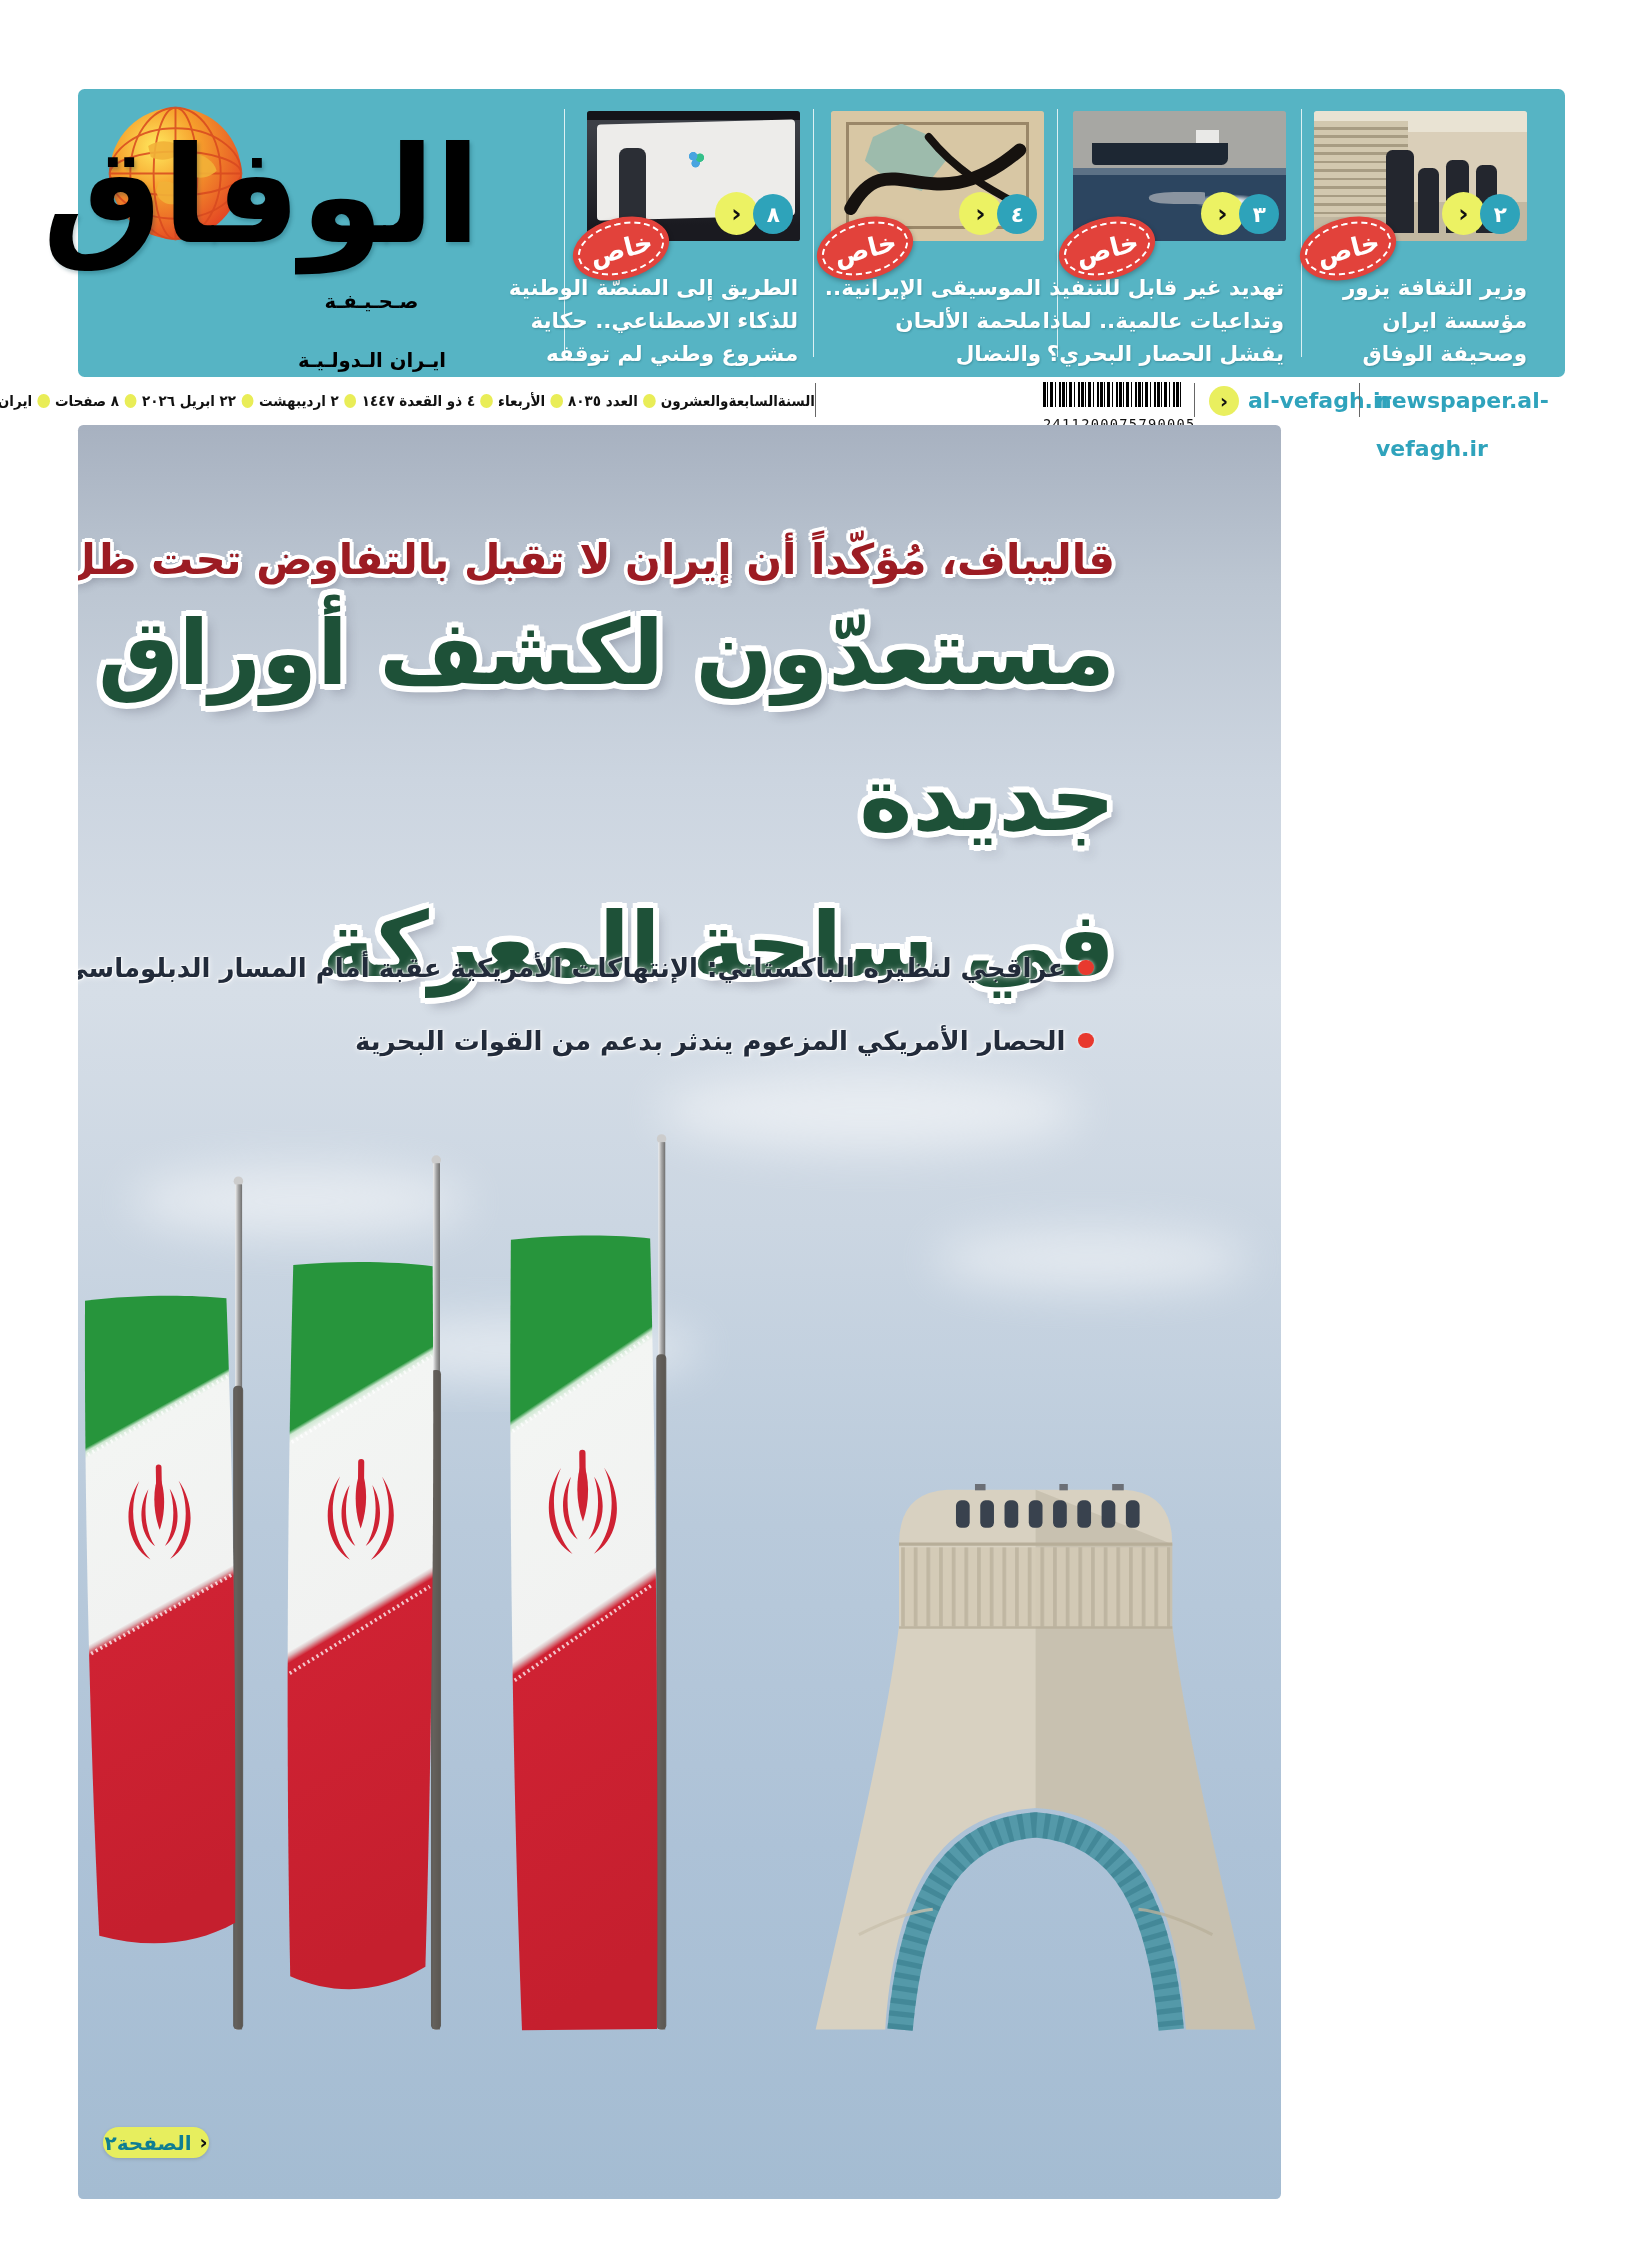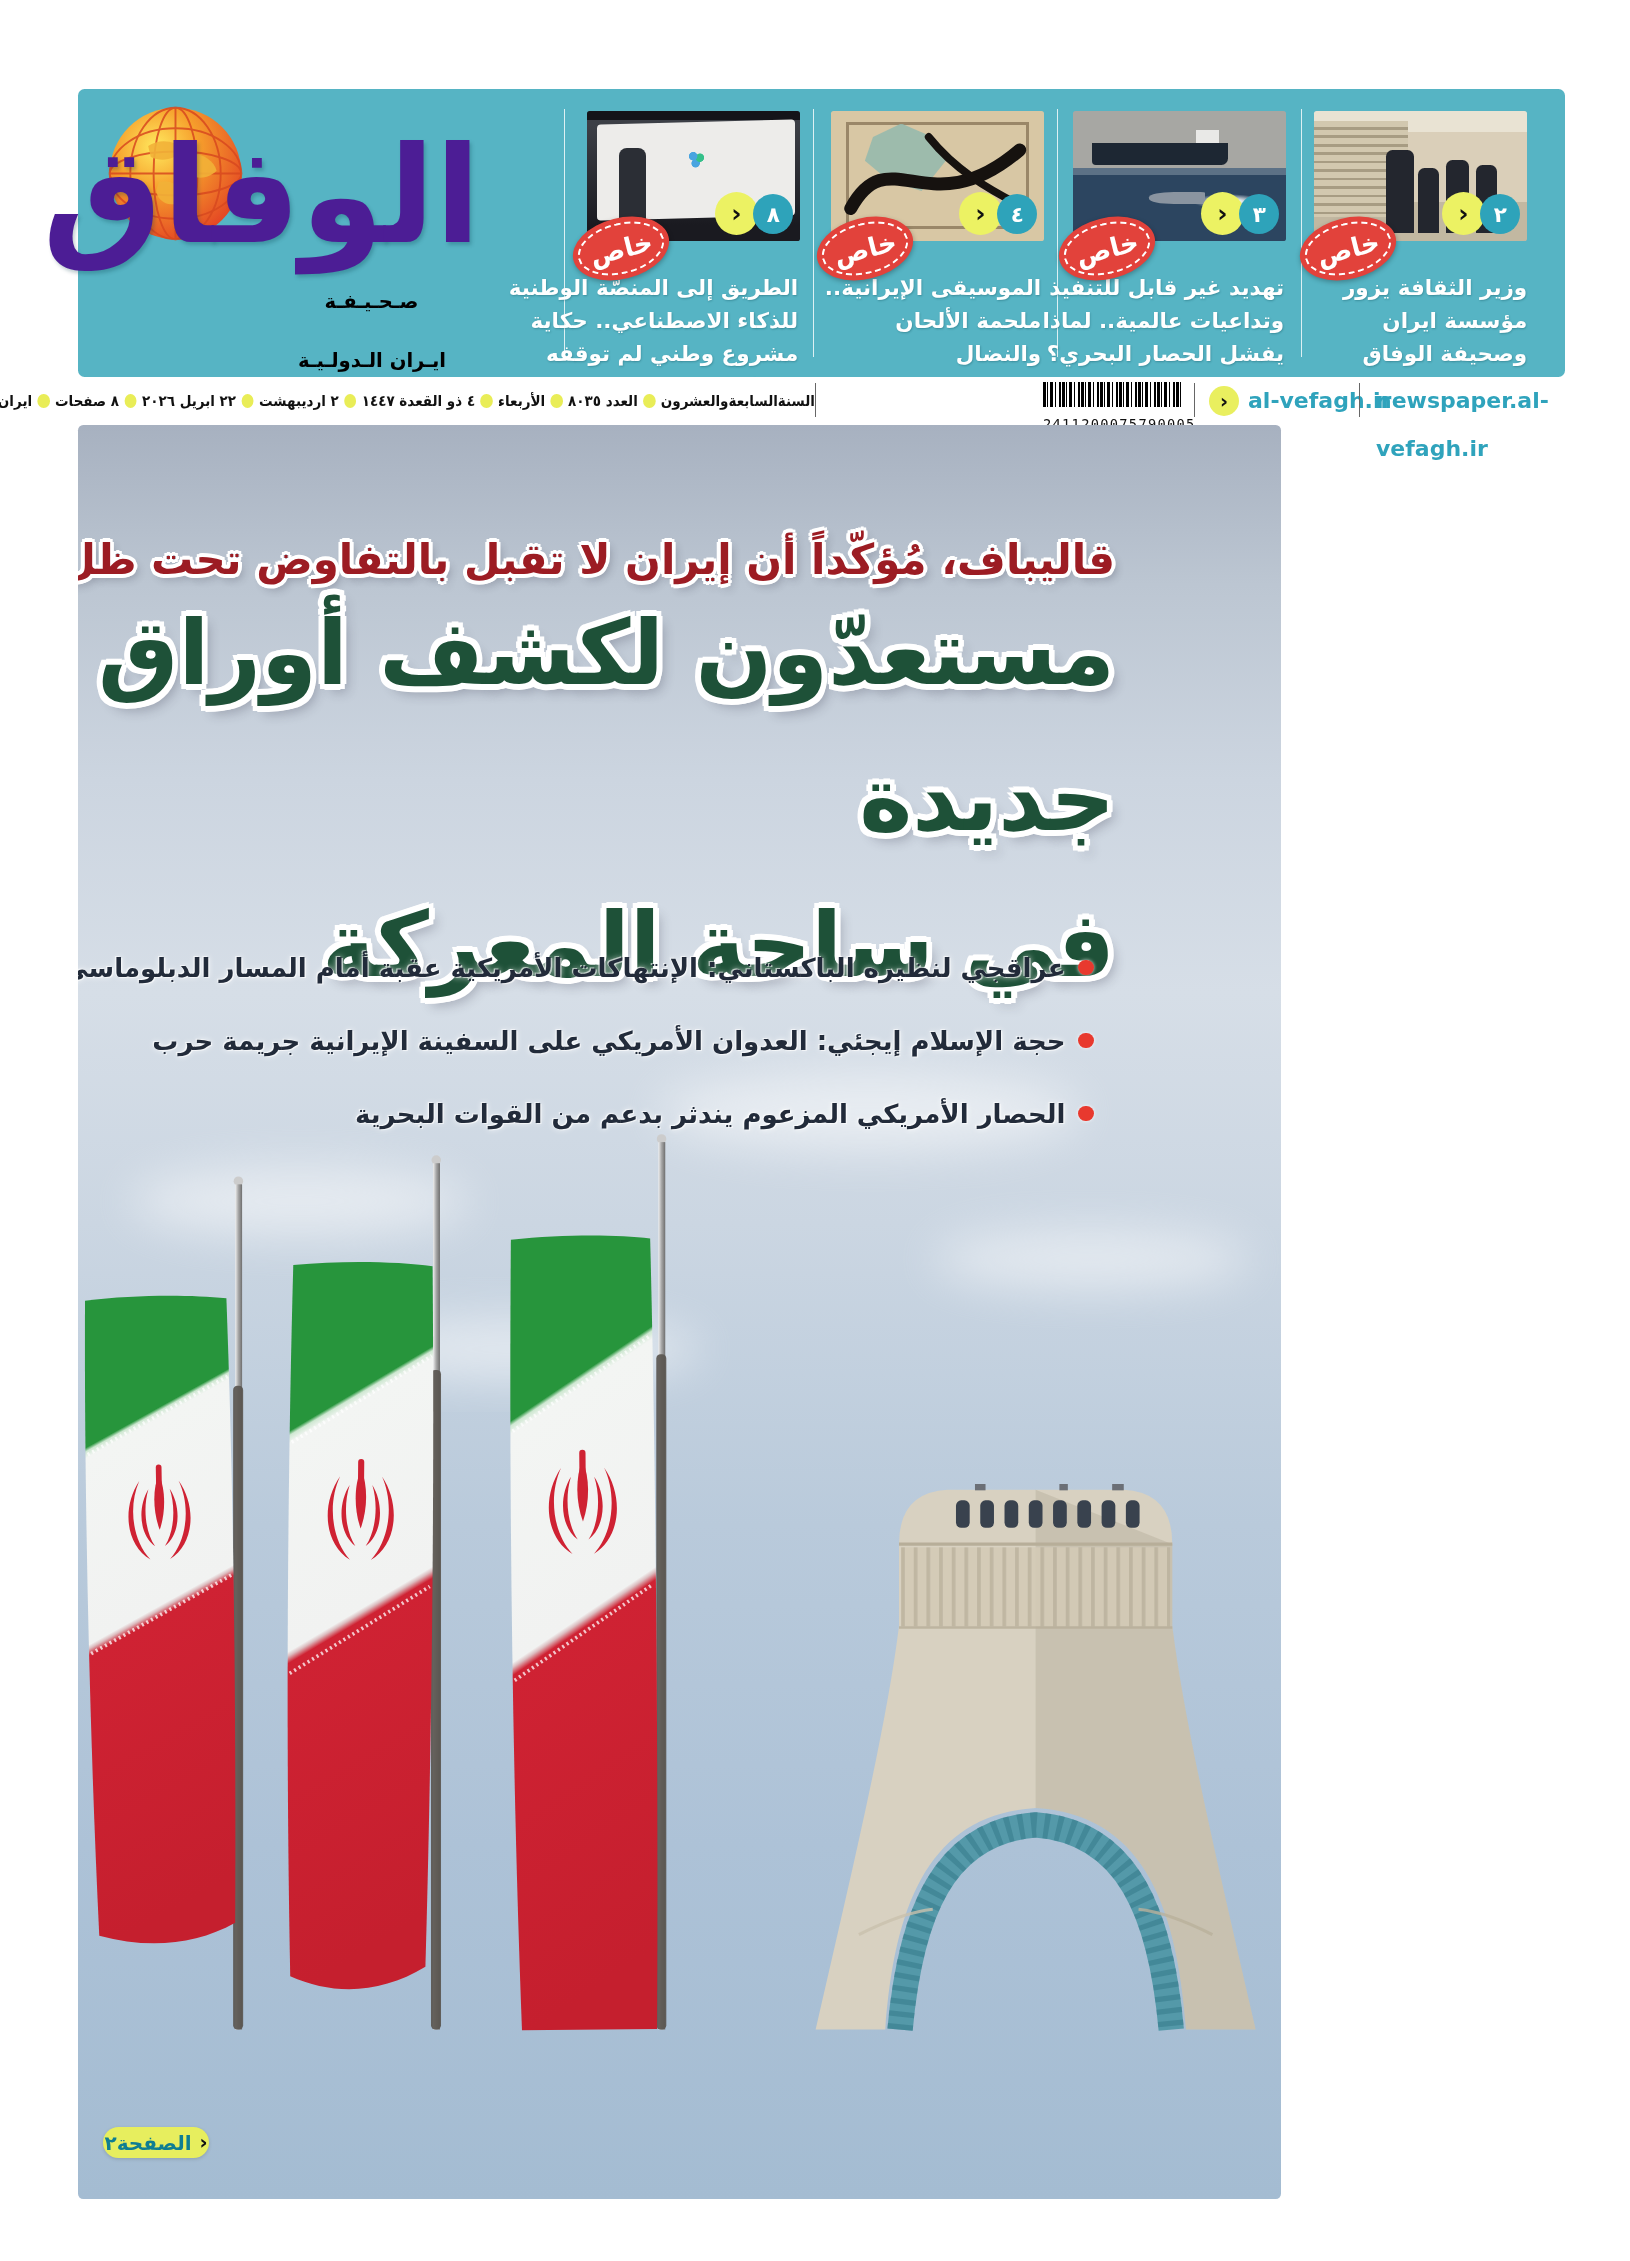--- a/index.html
+++ b/index.html
@@ -5,21 +5,21 @@
   html,body{margin:0;padding:0;}
   body{
     width:1630px;height:2261px;position:relative;background:#ffffff;
     font-family:"DejaVu Sans", sans-serif;overflow:hidden;
   }
   .abs{position:absolute;}
 
   
   .masthead{position:absolute;left:78px;top:89px;width:1487px;height:288px;background:#56b4c4;border-radius:6.5px;}
   .logo-globe{position:absolute;left:29px;top:15.6px;width:137px;height:137px;}
-  .logo-title{position:absolute;left:11.7px;top:34px;width:391px;color:#4c1d95;font-size:134px;font-weight:bold;text-align:center;direction:rtl;line-height:1.1;text-shadow:2px 2.6px 3.9px rgba(0,60,70,.25);}
+  .logo-title{position:absolute;left:11.7px;top:34px;width:391px;color:#000000;font-size:134px;font-weight:bold;text-align:center;direction:rtl;line-height:1.1;text-shadow:2px 2.6px 3.9px rgba(0,60,70,.25);}
   .logo-sub{position:absolute;color:#000000;font-weight:bold;direction:rtl;text-align:center;}
   .logo-sub1{left:235px;top:201px;width:117px;font-size:19.6px;}
   .logo-sub2{left:216px;top:230px;width:156px;font-size:19.6px;margin-top:30px;}
 
   .vdiv{position:absolute;top:19.6px;height:248px;width:1.3px;background:rgba(255,255,255,.8);}
 
   .story{position:absolute;top:0;height:288px;}
   .story-photo{position:absolute;top:21.5px;left:9.8px;width:213px;height:130px;border-radius:2.6px;overflow:hidden;}
   .story-headline{position:absolute;top:160px;right:9.8px;width:300px;direction:rtl;text-align:right;color:#fff;font-weight:bold;font-size:21.5px;line-height:33px;text-shadow:0.7px 1.3px 2px rgba(0,60,70,.3);}
   .badge-num{position:absolute;right:6.5px;bottom:6.5px;width:40px;height:40px;border-radius:50%;background:#2ea3ba;color:#fff;font-size:21.5px;font-weight:bold;display:flex;align-items:center;justify-content:center;}
@@ -329,24 +329,20 @@
     <span>في ساحة المعركة</span>
   </h1>
 
   <ul class="bullets">
     <li>
         <span class="dot"></span>
         <span>عراقجي لنظيره الباكستاني: الإنتهاكات الأمريكية عقبة أمام المسار الدبلوماسي</span>
       </li>
     <li>
         <span class="dot"></span>
-        <span>حجة الإسلام إيجئي: العدوان الأمريكي على السفينة الإيرانية جريمة حرب</span>
-      </li>
-    <li>
-        <span class="dot"></span>
         <span>الحصار الأمريكي المزعوم يندثر بدعم من القوات البحرية</span>
       </li>
   </ul>
 
   <button class="page-pill">
     <span class="chev">‹</span>
     <span class="lbl">الصفحة٢</span>
   </button>
 </main>
 

